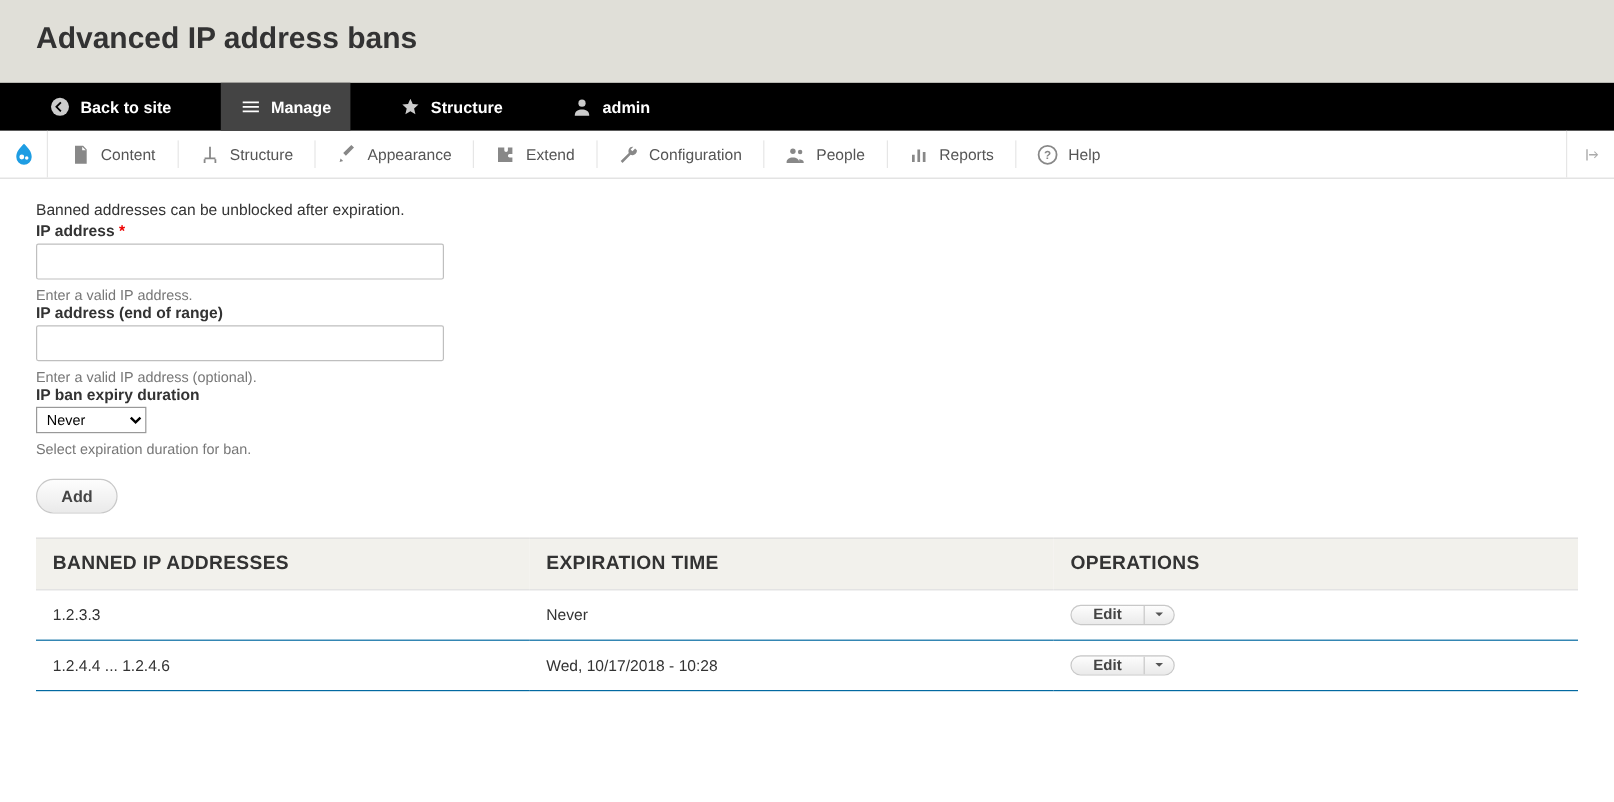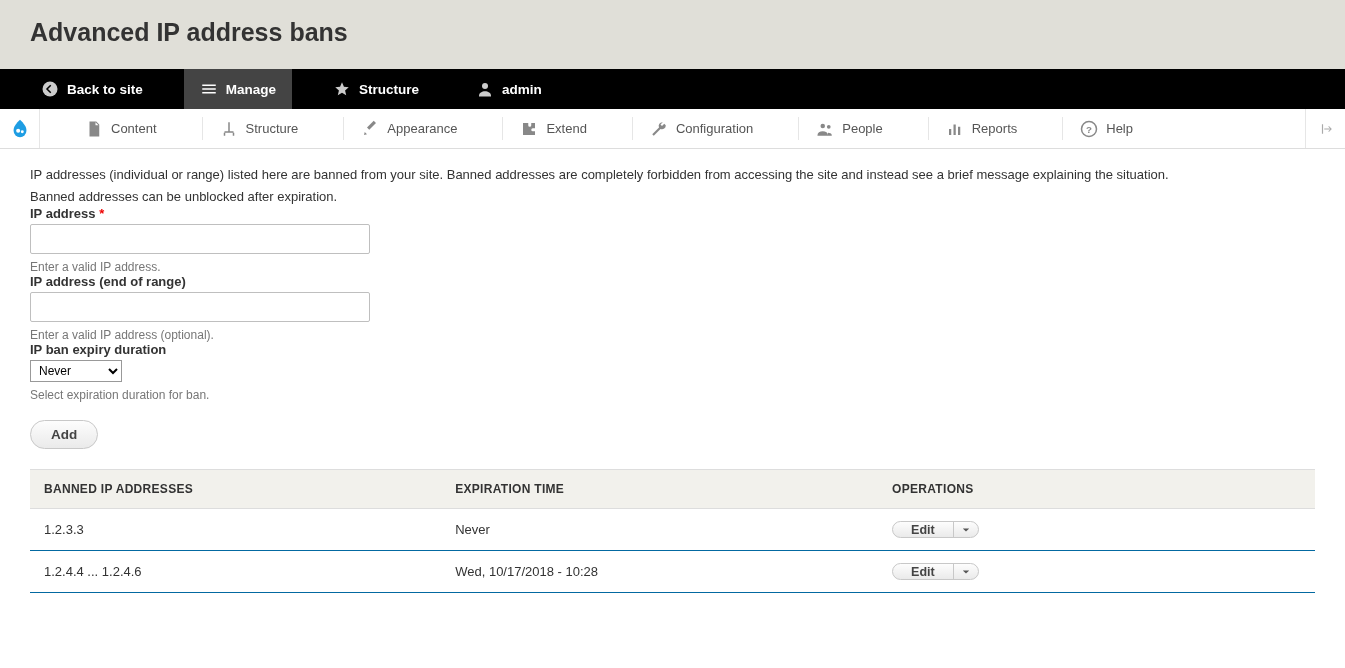--- a/index.html
+++ b/index.html
@@ -10,21 +10,21 @@
 .page-title { font-size: 25px; font-weight: bold; color: #333; }
 .star-icon { color: #aaa; font-size: 22px; cursor: pointer; }
 
 .toolbar { background: #000; display: flex; align-items: stretch; height: 40px; }
 .toolbar-item { display: flex; align-items: center; gap: 8px; padding: 0 16px; color: #fff; font-size: 13.5px; font-weight: bold; cursor: pointer; margin-left: 25px; }
 .toolbar-item.active { background: #444; }
 .tb-icon { display: inline-flex; align-items: center; justify-content: center; width: 18px; height: 18px; }
 .tb-icon svg { width: 18px; height: 18px; fill: #ccc; }
 .toolbar-item.active .tb-icon svg { fill: #fff; }
 
-.admin-menu { background: #fff; border-bottom: 1px solid #ddd; display: flex; align-items: stretch; height: 40px; gap: 27px; }
+.admin-menu { background: #fff; border-bottom: 1px solid #ddd; display: flex; align-items: stretch; height: 40px; }
 .admin-menu-item { display: flex; align-items: center; gap: 8px; padding: 0 18px; color: #555; font-size: 13px; cursor: pointer; position: relative; }
 .admin-menu-item + .admin-menu-item::before { content: ""; position: absolute; left: 0; top: 8px; bottom: 8px; width: 1px; background: #e6e6e6; }
 .am-icon { display: inline-flex; width: 18px; height: 18px; align-items: center; justify-content: center; }
 .am-icon svg { width: 18px; height: 18px; fill: #888; }
 .drupal-logo { width: 40px; display: flex; align-items: center; justify-content: center; border-right: 1px solid #e6e6e6; }
 .drupal-logo svg { width: 22px; height: 22px; }
 .admin-menu-spacer { flex: 1; }
 .admin-menu-right { width: 40px; border-left: 1px solid #e6e6e6; display: flex; align-items: center; justify-content: center; color: #aaa; cursor: pointer; }
 
 .content { padding: 16px 30px 30px; }
@@ -34,21 +34,21 @@
 .form-item { }
 .form-label { font-size: 13px; font-weight: bold; color: #333; display: block; margin-bottom: 3px; }
 .required-marker { color: #e00; }
 .form-text-input { width: 340px; height: 30px; border: 1px solid #bfbfbf; border-radius: 2px; padding: 0 8px; font-size: 13px; background: #fff; }
 .form-select { width: 92px; height: 22px; border: 1px solid #999; font-size: 12px; background: #fff; padding-left: 4px; }
 .form-desc { font-size: 12px; color: #777; margin-top: 6px; }
 
 .btn { display: inline-block; background: linear-gradient(#fdfdfd, #eaeaea); border: 1px solid #c8c8c8; border-radius: 18px; padding: 6px 20px; font-size: 13.5px; font-weight: bold; color: #444; cursor: pointer; margin-top: 18px; }
 
 .table { width: 100%; border-collapse: collapse; margin-top: 20px; }
-.table thead th { text-align: left; font-size: 12px; font-weight: bold; letter-spacing: 0.3px; color: #333; background: #f2f1ec; border-top: 1px solid #ddd; border-bottom: 1px solid #ddd; padding: 12px 14px; }
+.table thead th { text-align: left; font-size: 16px; font-weight: bold; letter-spacing: 0.3px; color: #333; background: #f2f1ec; border-top: 1px solid #ddd; border-bottom: 1px solid #ddd; padding: 12px 14px; }
 .table tbody td { font-size: 13px; color: #333; border-bottom: 1px solid #0369a1; padding: 12px 14px; vertical-align: middle; }
 
 .dropbutton { display: inline-flex; align-items: stretch; border: 1px solid #c8c8c8; border-radius: 18px; overflow: hidden; background: linear-gradient(#fdfdfd, #eaeaea); height: 17px; }
 .dropbutton .main { padding: 0 18px; font-size: 12.5px; font-weight: bold; color: #444; border-right: 1px solid #c8c8c8; display: flex; align-items: center; cursor: pointer; }
 .dropbutton .toggle { width: 24px; display: flex; align-items: center; justify-content: center; cursor: pointer; }
 .dropbutton .toggle svg { width: 8px; height: 8px; fill: #555; }
 </style>
 </head>
 <body>
 
@@ -177,21 +177,20 @@
   </div>
   <div class="admin-menu-spacer"></div>
   <div class="admin-menu-right">
     <svg width="14" height="14" viewBox="0 0 24 24">
         <path fill="#aaa" d="M5 4h2v16H5zM9 11h10l-3-3 1-1 5 5-5 5-1-1 3-3H9z"></path>
       </svg>
   </div>
 </div>
 
 <div class="content">
-  <p class="description-text">IP addresses (individual or range) listed here are banned from your site. Banned addresses are completely forbidden from accessing the site and instead see a brief message explaining the situation.</p>
   <p class="description-text">Banned addresses can be unblocked after expiration.</p>
 
   <div class="form-item">
     <label class="form-label">
       <span>IP address</span>
       <span class="required-marker">*</span>
     </label>
     <input type="text" class="form-text-input" value="" style="">
     <div class="form-desc">Enter a valid IP address.</div>
   </div>

